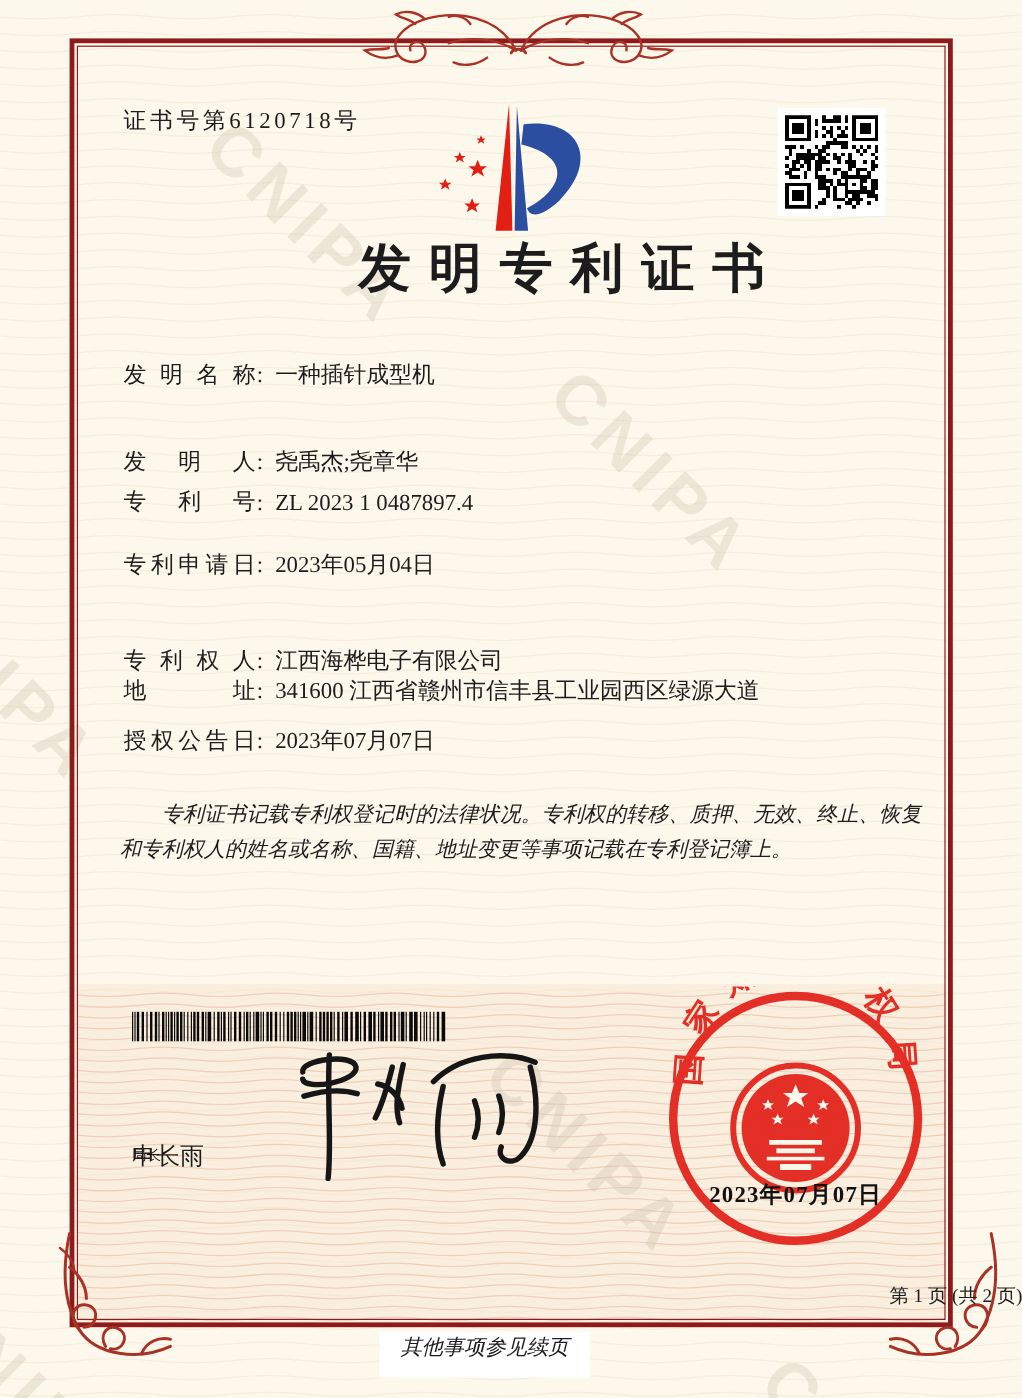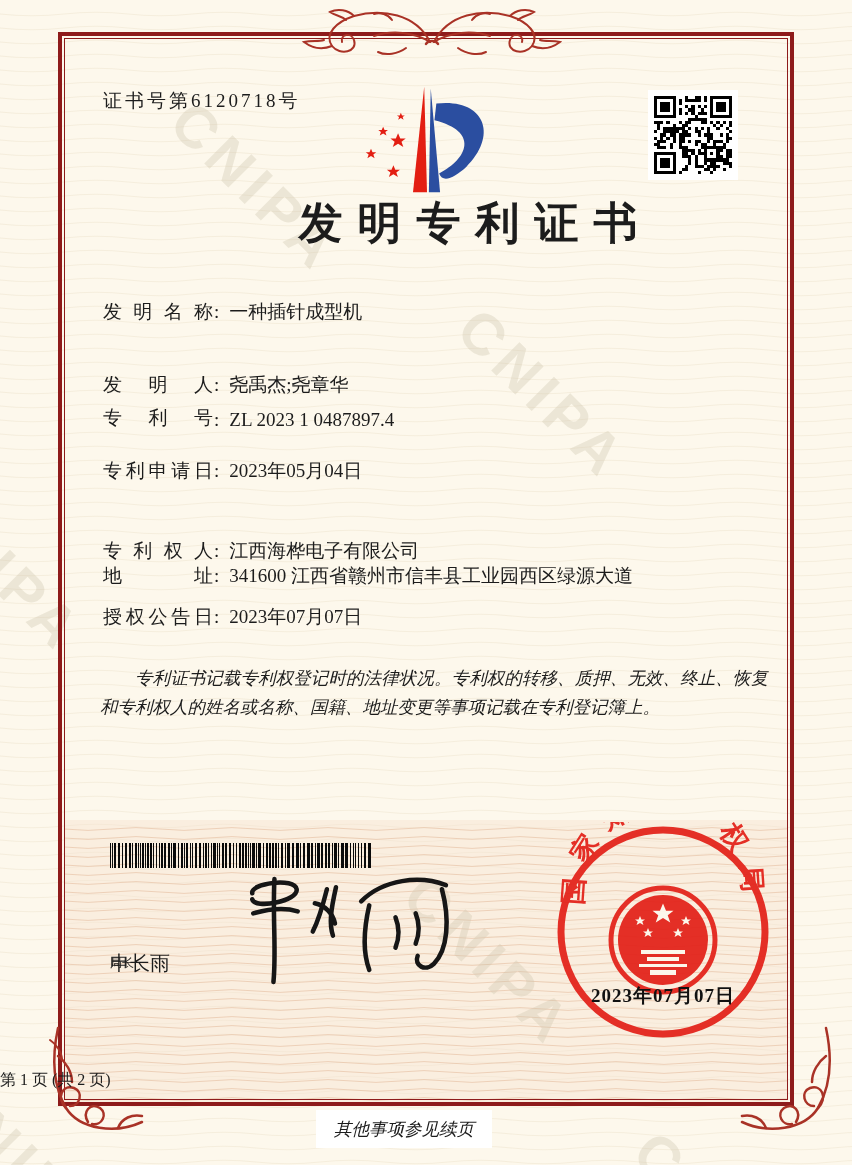--- a/index.html
+++ b/index.html
@@ -44,23 +44,23 @@
   .barcode{left:110px;top:843px;z-index:4;}
   
   .sig-title{left:110px;top:955px;font-size:12px;font-family:"Liberation Sans",sans-serif;z-index:4;}
   .sig-name{left:110px;top:950px;font-size:20px;font-family:Liberation Serif, serif;z-index:4;}
   .sig-hand{left:222px;top:860px;z-index:4;}
   
   .seal{left:553px;top:822px;z-index:3;opacity:.93;}
   .seal-date{left:553px;top:983px;width:220px;text-align:center;font-size:19px;font-weight:bold;
              color:#111;z-index:4;letter-spacing:1px;}
   
-  .page-no{left:0;top:1070px;width:852px;text-align:left;font-size:16px;z-index:4;}
+  .page-no{left:0;top:1070px;width:852px;text-align:right;font-size:16px;z-index:4;}
   .note-box{left:316px;top:1110px;width:176px;height:38px;background:#ffffff;z-index:5;
-            display:flex;align-items:center;justify-content:center;font-size:17.5px;
+            display:flex;align-items:flex-start;justify-content:center;font-size:17.5px;
             font-style:italic;}
 </style>
 </head>
 <body>
 
 <svg id="waves-page" class="abs" width="852" height="1165">
     <path d="M0,14 q 32,3.5 64,0 q 32,-3.5 64,0 q 32,3.5 64,0 q 32,-3.5 64,0 q 32,3.5 64,0 q 32,-3.5 64,0 q 32,3.5 64,0 q 32,-3.5 64,0 q 32,3.5 64,0 q 32,-3.5 64,0 q 32,3.5 64,0 q 32,-3.5 64,0 q 32,3.5 64,0 q 32,-3.5 64,0" fill="none" stroke="#eee3cd" stroke-width="1" opacity="0.5"></path>
     <path d="M0,28 q 32,3.5 64,0 q 32,-3.5 64,0 q 32,3.5 64,0 q 32,-3.5 64,0 q 32,3.5 64,0 q 32,-3.5 64,0 q 32,3.5 64,0 q 32,-3.5 64,0 q 32,3.5 64,0 q 32,-3.5 64,0 q 32,3.5 64,0 q 32,-3.5 64,0 q 32,3.5 64,0 q 32,-3.5 64,0" fill="none" stroke="#eee3cd" stroke-width="1" opacity="0.5"></path>
     <path d="M0,42 q 32,3.5 64,0 q 32,-3.5 64,0 q 32,3.5 64,0 q 32,-3.5 64,0 q 32,3.5 64,0 q 32,-3.5 64,0 q 32,3.5 64,0 q 32,-3.5 64,0 q 32,3.5 64,0 q 32,-3.5 64,0 q 32,3.5 64,0 q 32,-3.5 64,0 q 32,3.5 64,0 q 32,-3.5 64,0" fill="none" stroke="#eee3cd" stroke-width="1" opacity="0.5"></path>
     <path d="M0,56 q 32,3.5 64,0 q 32,-3.5 64,0 q 32,3.5 64,0 q 32,-3.5 64,0 q 32,3.5 64,0 q 32,-3.5 64,0 q 32,3.5 64,0 q 32,-3.5 64,0 q 32,3.5 64,0 q 32,-3.5 64,0 q 32,3.5 64,0 q 32,-3.5 64,0 q 32,3.5 64,0 q 32,-3.5 64,0" fill="none" stroke="#eee3cd" stroke-width="1" opacity="0.5"></path>

